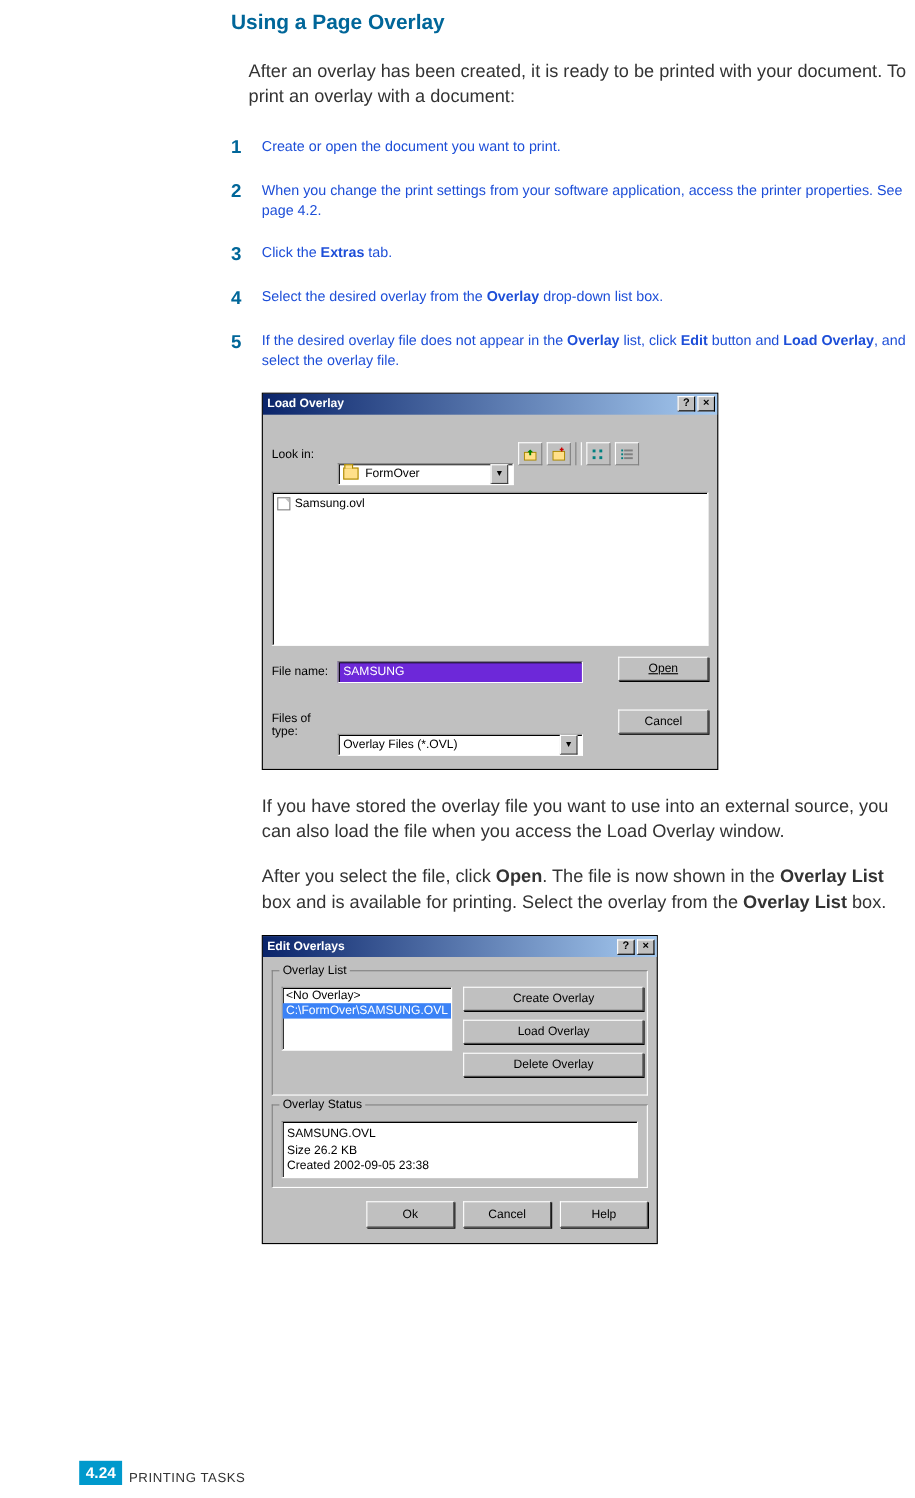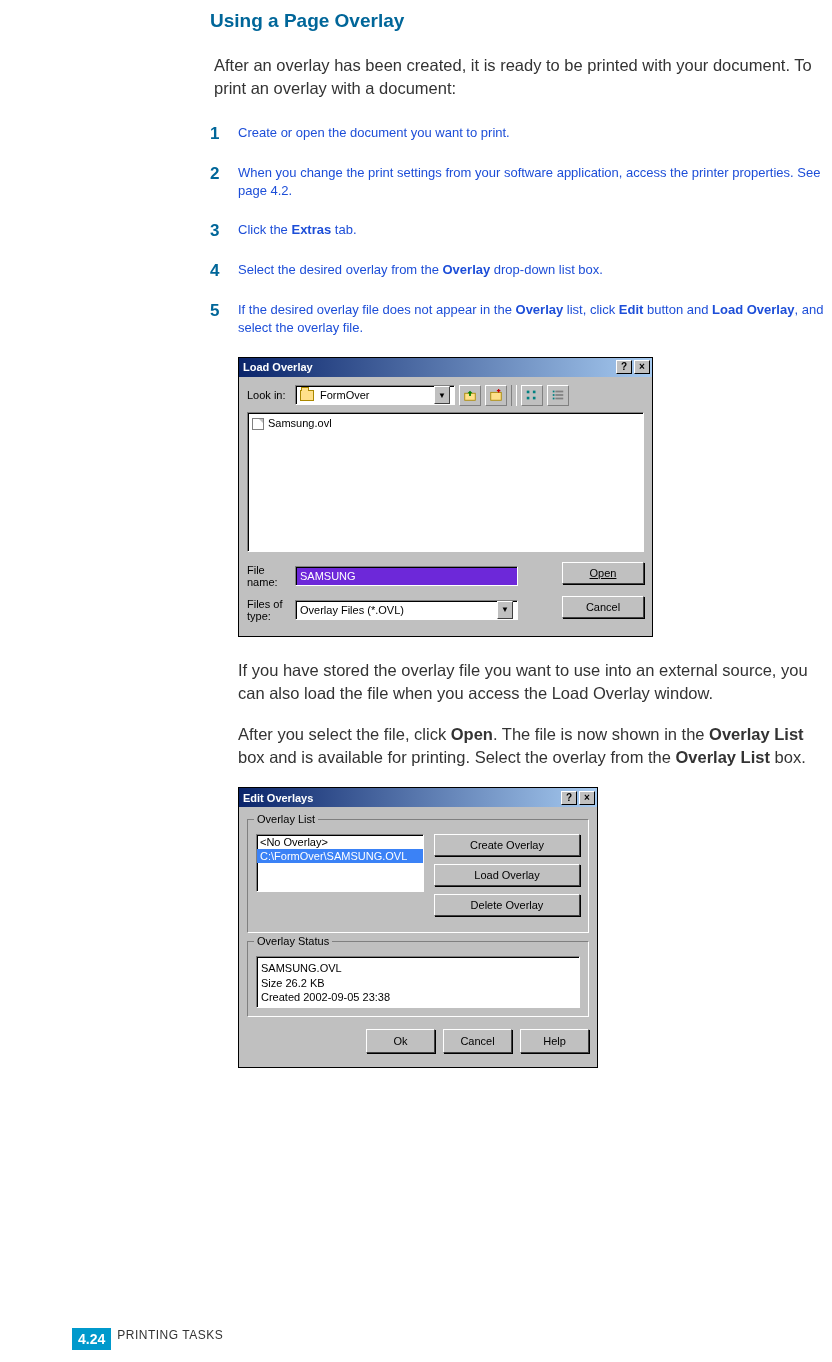--- a/index.html
+++ b/index.html
@@ -19,21 +19,21 @@
   }
   h2.heading {
     color: #006699;
     font-size: 19px;
     font-weight: bold;
     margin: 0 0 22px 0;
   }
   p.intro {
     font-size: 16.5px;
     line-height: 1.4;
-    margin: 0 0 24px 4px;
+    margin: 0 0 24px 16px;
     color: #333;
   }
   .step {
     display: flex;
     margin-bottom: 20px;
   }
   .step-num {
     color: #006699;
     font-weight: bold;
     font-size: 17px;
@@ -81,31 +81,31 @@
     border: 1px solid #fff;
     border-right-color: #000;
     border-bottom-color: #000;
     margin: 2px 2px 2px 0;
     display:flex; align-items:center; justify-content:center;
     font-size:10px; font-weight:bold; color:#000;
     line-height: 1;
   }
   .dlg-body { padding: 8px 8px 12px 8px; }
   .row { display:flex; align-items:center; margin-bottom:6px; }
-  .lbl { width: 48px; }
+  .lbl { width: 60px; }
   .sunken {
     background:#fff;
     border: 1px solid #808080;
     border-right-color:#fff; border-bottom-color:#fff;
     box-shadow: inset 1px 1px 0 #000;
     height: 20px;
     padding: 2px 4px;
     display:flex; align-items:center;
   }
-  .combo { position:relative; }
+  .combo { position:relative;margin-top:36px; }
   .combo-arrow {
     width:16px; height:18px;
     background:#c0c0c0;
     border:1px solid #fff;
     border-right-color:#404040; border-bottom-color:#404040;
     display:flex; align-items:center; justify-content:center;
     font-size:8px;
   }
   .toolbtn {
     width:22px; height:21px;
@@ -166,41 +166,41 @@
   .listbox {
     background:#fff;
     border:1px solid #808080;
     border-right-color:#fff; border-bottom-color:#fff;
     box-shadow: inset 1px 1px 0 #000;
     height: 58px; width: 178px;
     font-size:11px;
   }
   .list-item { padding:1px 3px; }
   .list-item.sel { background:#3b82f6; color:#fff; }
-  .btn3d.wide { width:146px; height:22px; margin-bottom:8px; }
+  .btn3d.wide { width:164px; height:22px; margin-bottom:8px; }
   .status-box {
     background:#fff;
     border:1px solid #808080;
     border-right-color:#fff; border-bottom-color:#fff;
     box-shadow: inset 1px 1px 0 #000;
     padding:4px; font-size:11px; line-height:1.3;
     height:52px;
   }
   .chk { width:13px; height:13px; background:#fff;
     border:1px solid #808080; border-right-color:#fff; border-bottom-color:#fff;
     box-shadow: inset 1px 1px 0 #000; display:inline-block;
     vertical-align:middle; margin-right:6px;
   }
   .btnrow { display:flex; justify-content:flex-end; gap:8px; padding:4px 8px 8px 8px; }
-  .btn3d.med { width:69px; height:24px; }
+  .btn3d.med { width:80px; height:24px; }
 
   
   .footer {
     position:absolute; bottom:12px; left:72px;
-    display:flex; align-items:flex-start;
+    display:flex; align-items:flex-end;
   }
   .pg-badge {
     background:#0099cc; color:#fff;
     font-weight:bold; font-size:14px;
     padding:3px 6px;
   }
   .ftxt {
     font-size:12px; font-variant:small-caps; letter-spacing:0.5px;
     color:#333; margin-left:6px;
   }

